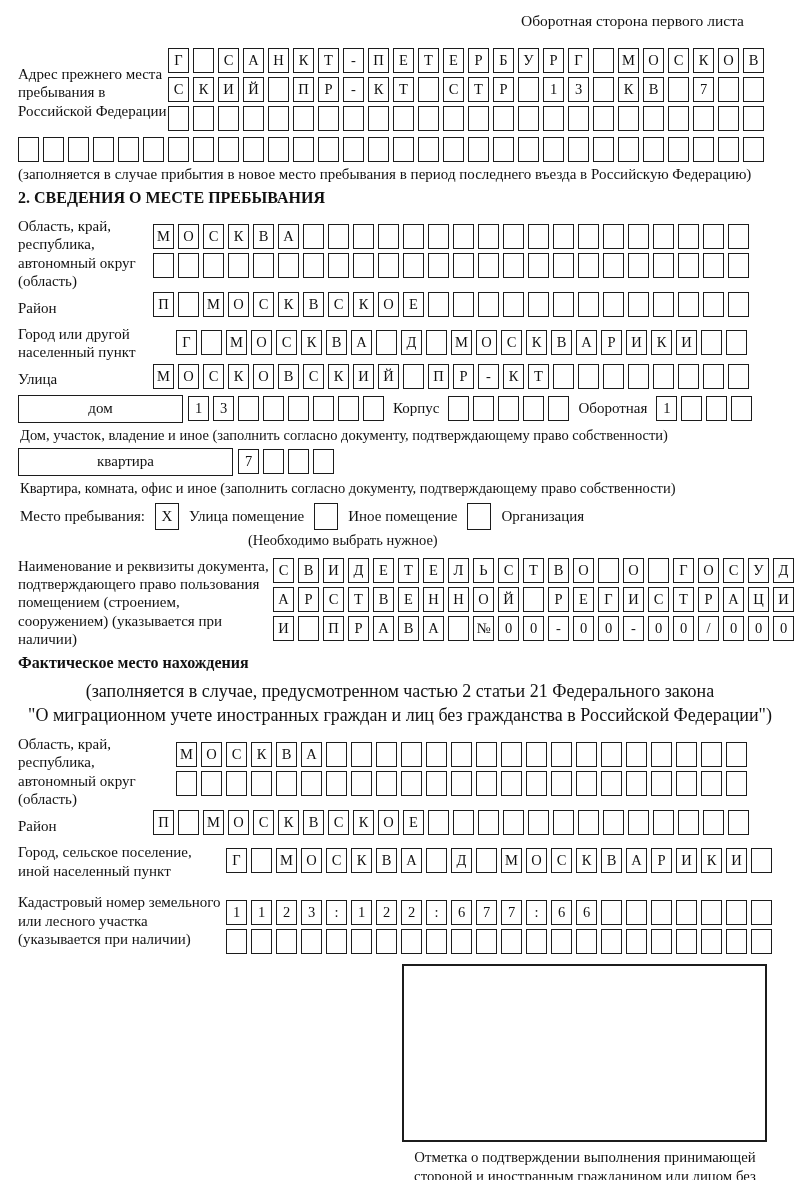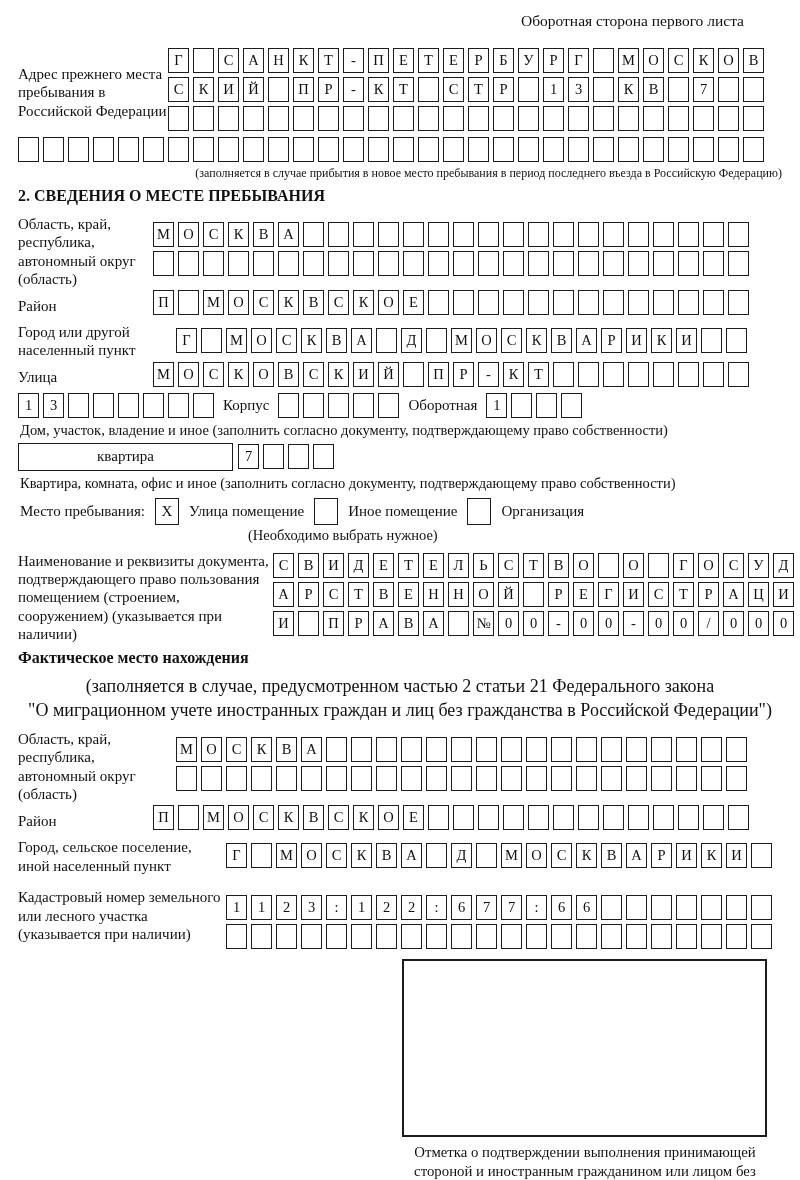--- a/index.html
+++ b/index.html
@@ -16,21 +16,21 @@
   .lbl { font-size:15px; line-height:1.22; flex:none; padding-top:2px; }
   .w150{width:150px;} .w135{width:135px;} .w158{width:158px;} .w208{width:208px;} .w255{width:255px;}
   .cellcol { display:flex; flex-direction:column; }
   .cells { display:flex; gap:4px; margin-bottom:4px; }
   .cell {
     width:21px; height:25px; flex:none;
     border:1.6px solid #1c1c1c;
     display:inline-flex; align-items:center; justify-content:center;
     font-size:14.5px;
   }
-  .note { font-size:12px; text-align:right; margin:1px 0 4px 0; }
+  .note { font-size:15px; text-align:left; margin:1px 0 4px 0; }
   .note-left { font-size:14.5px; text-align:left; margin:1px 0 4px 2px; }
   .sec-title { font-size:16px; font-weight:bold; text-align:left; margin:6px 0 8px 0; }
   .inline-row { display:flex; align-items:center; gap:5px; margin-bottom:4px; }
   .textbox {
     border:1.8px solid #1c1c1c; height:28px;
     display:flex; align-items:center; justify-content:center;
     font-size:15px; flex:none;
   }
   .tb165{width:165px;} .tb215{width:215px;}
   .small-lbl { font-size:15px; padding:0 4px; }
@@ -319,20 +319,21 @@
       <span class="cell"></span>
       <span class="cell"></span>
       <span class="cell"></span>
       <span class="cell"></span>
       <span class="cell"></span>
       <span class="cell"></span>
     </div>
 </div>
 
 <div class="inline-row">
+  <div class="textbox tb165">дом</div>
   <div class="cells" style="margin-bottom:0">
       <span class="cell">1</span>
       <span class="cell">3</span>
       <span class="cell"></span>
       <span class="cell"></span>
       <span class="cell"></span>
       <span class="cell"></span>
       <span class="cell"></span>
       <span class="cell"></span>
     </div>

